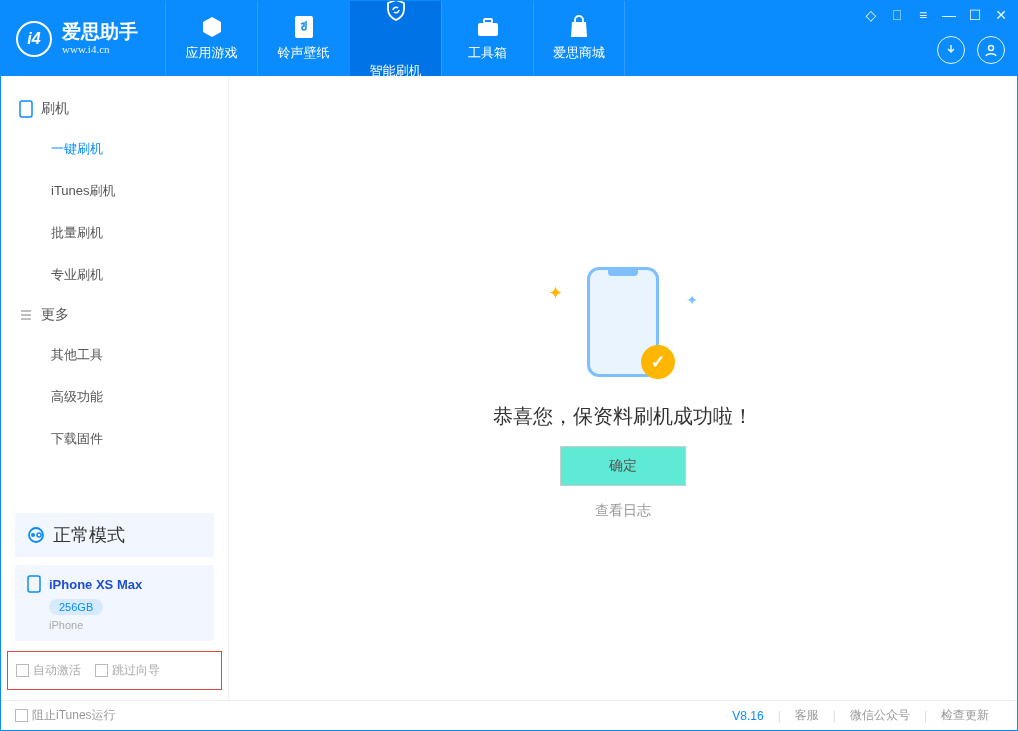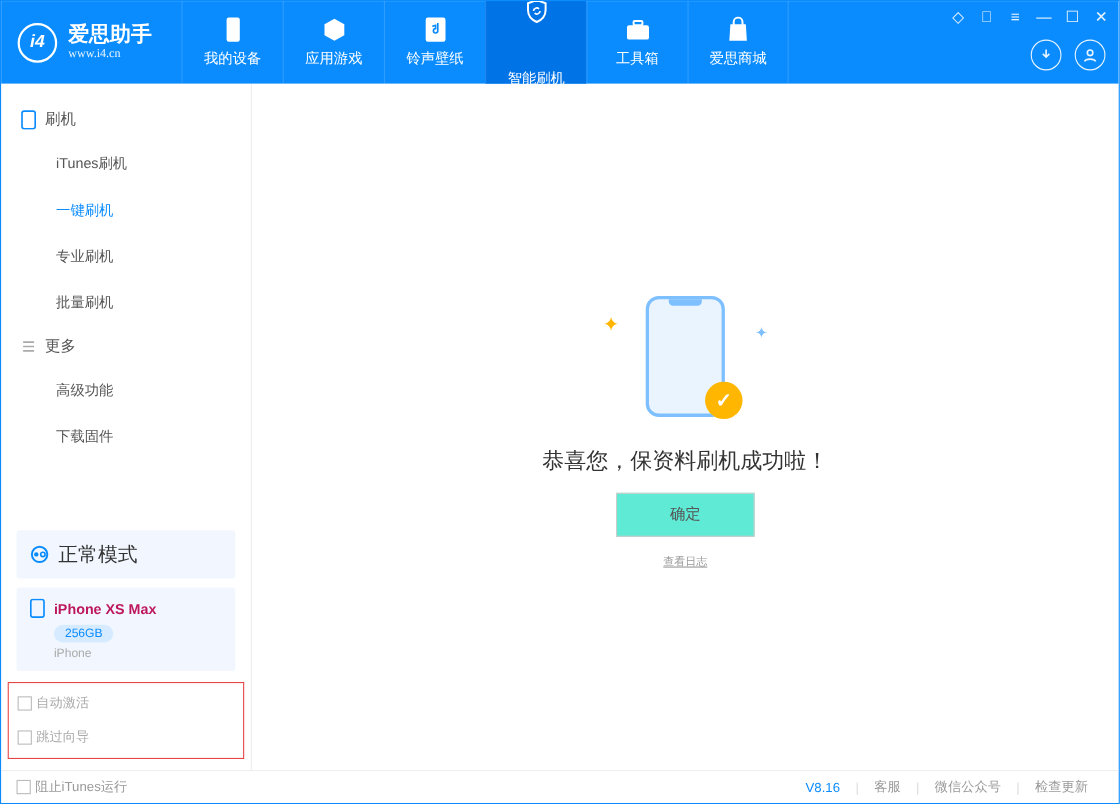--- a/index.html
+++ b/index.html
@@ -21,36 +21,36 @@
 .circle-icon { width: 28px; height: 28px; border: 1.8px solid #fff; border-radius: 50%; display: flex; align-items: center; justify-content: center; opacity: 0.9; cursor: pointer; }
 .body-area { display: flex; height: calc(100% - 75px - 30px); }
 .sidebar { width: 228px; border-right: 1px solid #eee; display: flex; flex-direction: column; padding-top: 14px; }
 .side-group-title { display: flex; align-items: center; gap: 8px; padding: 10px 18px; color: #555; font-size: 14px; }
 .side-items { display: flex; flex-direction: column; }
 .side-item { padding: 12px 18px 12px 50px; font-size: 13px; color: #555; cursor: pointer; }
 .side-item.active { color: #0a8cff; }
 .side-bottom { margin-top: auto; }
 .mode-box { background: #f2f7ff; margin: 8px 14px; padding: 10px 12px; border-radius: 3px; display: flex; align-items: center; gap: 8px; color: #333; font-size: 18px; }
 .device-box { background: #f2f7ff; margin: 0 14px 8px; padding: 10px 12px; border-radius: 3px; }
-.device-name { display: flex; align-items: center; gap: 8px; font-size: 13px; font-weight: bold; color: #be185d; }
+.device-name { display: flex; align-items: center; gap: 8px; font-size: 13px; font-weight: bold; color: #1d4ed8; }
 .storage-badge { display: inline-block; background: #d6ebff; color: #0a8cff; border-radius: 20px; padding: 2px 10px; font-size: 11px; margin: 6px 0 4px 22px; }
 .device-type { font-size: 11px; color: #aaa; margin-left: 22px; }
-.checkbox-row { margin: 10px 6px 10px; border: 1.5px solid #e64545; padding: 10px 8px; display: flex; gap: 14px; color: #aaa; font-size: 12px; flex-direction: column; }
+.checkbox-row { margin: 10px 6px 10px; border: 1.5px solid #e64545; padding: 10px 8px; display: flex; gap: 14px; color: #aaa; font-size: 12px; }
 .cbx { width: 13px; height: 13px; border: 1px solid #bbb; display: inline-block; vertical-align: middle; margin-right: 4px; }
 .main { flex: 1; position: relative; display: flex; flex-direction: column; align-items: center; justify-content: center; gap: 16px; }
 .phone-illust { position: relative; width: 180px; height: 130px; display: flex; align-items: center; justify-content: center; }
 .phone-body { width: 72px; height: 110px; border: 3px solid #7dbfff; border-radius: 12px; background: #eaf4ff; position: relative; }
 .phone-notch { width: 30px; height: 6px; background: #7dbfff; position: absolute; top: 0; left: 50%; transform: translateX(-50%); border-radius: 0 0 4px 4px; }
 .check-badge { position: absolute; bottom: 8px; right: 38px; width: 34px; height: 34px; background: #ffb600; border-radius: 50%; display: flex; align-items: center; justify-content: center; color: #fff; font-size: 18px; font-weight: bold; }
 .sparkle { position: absolute; font-size: 18px; color: #ffb600; }
 .sparkle.l { left: 15px; top: 25px; }
 .sparkle.r { right: 15px; top: 35px; font-size: 14px; color: #7dbfff; }
 .success-text { font-size: 20px; color: #333; }
 .ok-btn { padding: 10px 48px; border: 1px solid #ccc; background: #5eead4; cursor: pointer; font-size: 14px; color: #555; }
-.log-link { color: #999; font-size: 10px; text-decoration: underline; cursor: pointer; }
+.log-link { color: #999; font-size: 14px; cursor: pointer; }
 .footer { height: 30px; border-top: 1px solid #eee; display: flex; align-items: center; padding: 0 14px; font-size: 12px; color: #999; }
 .footer-left { display: flex; align-items: center; gap: 6px; }
 .footer-right { margin-left: auto; display: flex; align-items: center; gap: 0; }
 .footer-right span { padding: 0 14px; cursor: pointer; }
 .footer-right .sep { color: #ddd; padding: 0; }
 .version { color: #0a8cff; padding-right: 14px; }
 </style>
 </head>
 <body>
 
@@ -58,28 +58,20 @@
   <div class="logo-section">
     <div class="logo-icon">i4</div>
     <div class="logo-text">
       <span class="logo-title">爱思助手</span>
       <span class="logo-url">www.i4.cn</span>
     </div>
   </div>
   <div class="nav-tabs">
     <div class="nav-tab">
       <span class="nav-icon">
-          <svg width="20" height="24" viewBox="0 0 20 24">
-            <rect x="4" y="1" width="12" height="22" rx="2" fill="#fff"></rect>
-          </svg>
-        </span>
-      <span>我的设备</span>
-    </div>
-    <div class="nav-tab">
-      <span class="nav-icon">
           <svg width="24" height="24" viewBox="0 0 24 24">
             <path d="M12 2l9 5v10l-9 5-9-5V7z" fill="#fff"></path>
           </svg>
         </span>
       <span>应用游戏</span>
     </div>
     <div class="nav-tab">
       <span class="nav-icon">
           <svg width="22" height="24" viewBox="0 0 22 24">
             <rect x="2" y="1" width="18" height="22" rx="2" fill="#fff"></rect>
@@ -141,32 +133,33 @@
 
 <div class="body-area">
   <div class="sidebar">
     <div class="side-group-title">
       <svg width="14" height="18">
           <rect x="1" y="1" width="12" height="16" rx="2" fill="none" stroke="#0a8cff" stroke-width="1.5"></rect>
         </svg>
       <span>刷机</span>
     </div>
     <div class="side-items">
+      <div class="side-item active">一键刷机</div>
       <div class="side-item">iTunes刷机</div>
-      <div class="side-item active">一键刷机</div>
+      <div class="side-item">批量刷机</div>
       <div class="side-item">专业刷机</div>
-      <div class="side-item">批量刷机</div>
     </div>
     <div class="side-group-title">
       <svg width="14" height="14">
           <path d="M2 3h10M2 7h10M2 11h10" stroke="#aaa" stroke-width="1.5"></path>
         </svg>
       <span>更多</span>
     </div>
     <div class="side-items">
+      <div class="side-item">其他工具</div>
       <div class="side-item">高级功能</div>
       <div class="side-item">下载固件</div>
     </div>
     <div class="side-bottom">
       <div class="mode-box">
         <svg width="18" height="18">
             <circle cx="9" cy="9" r="7" fill="none" stroke="#0a8cff" stroke-width="1.8"></circle>
             <circle cx="6" cy="9" r="2" fill="#0a8cff"></circle>
             <circle cx="12" cy="9" r="2" fill="none" stroke="#0a8cff" stroke-width="1.5"></circle>
           </svg>

